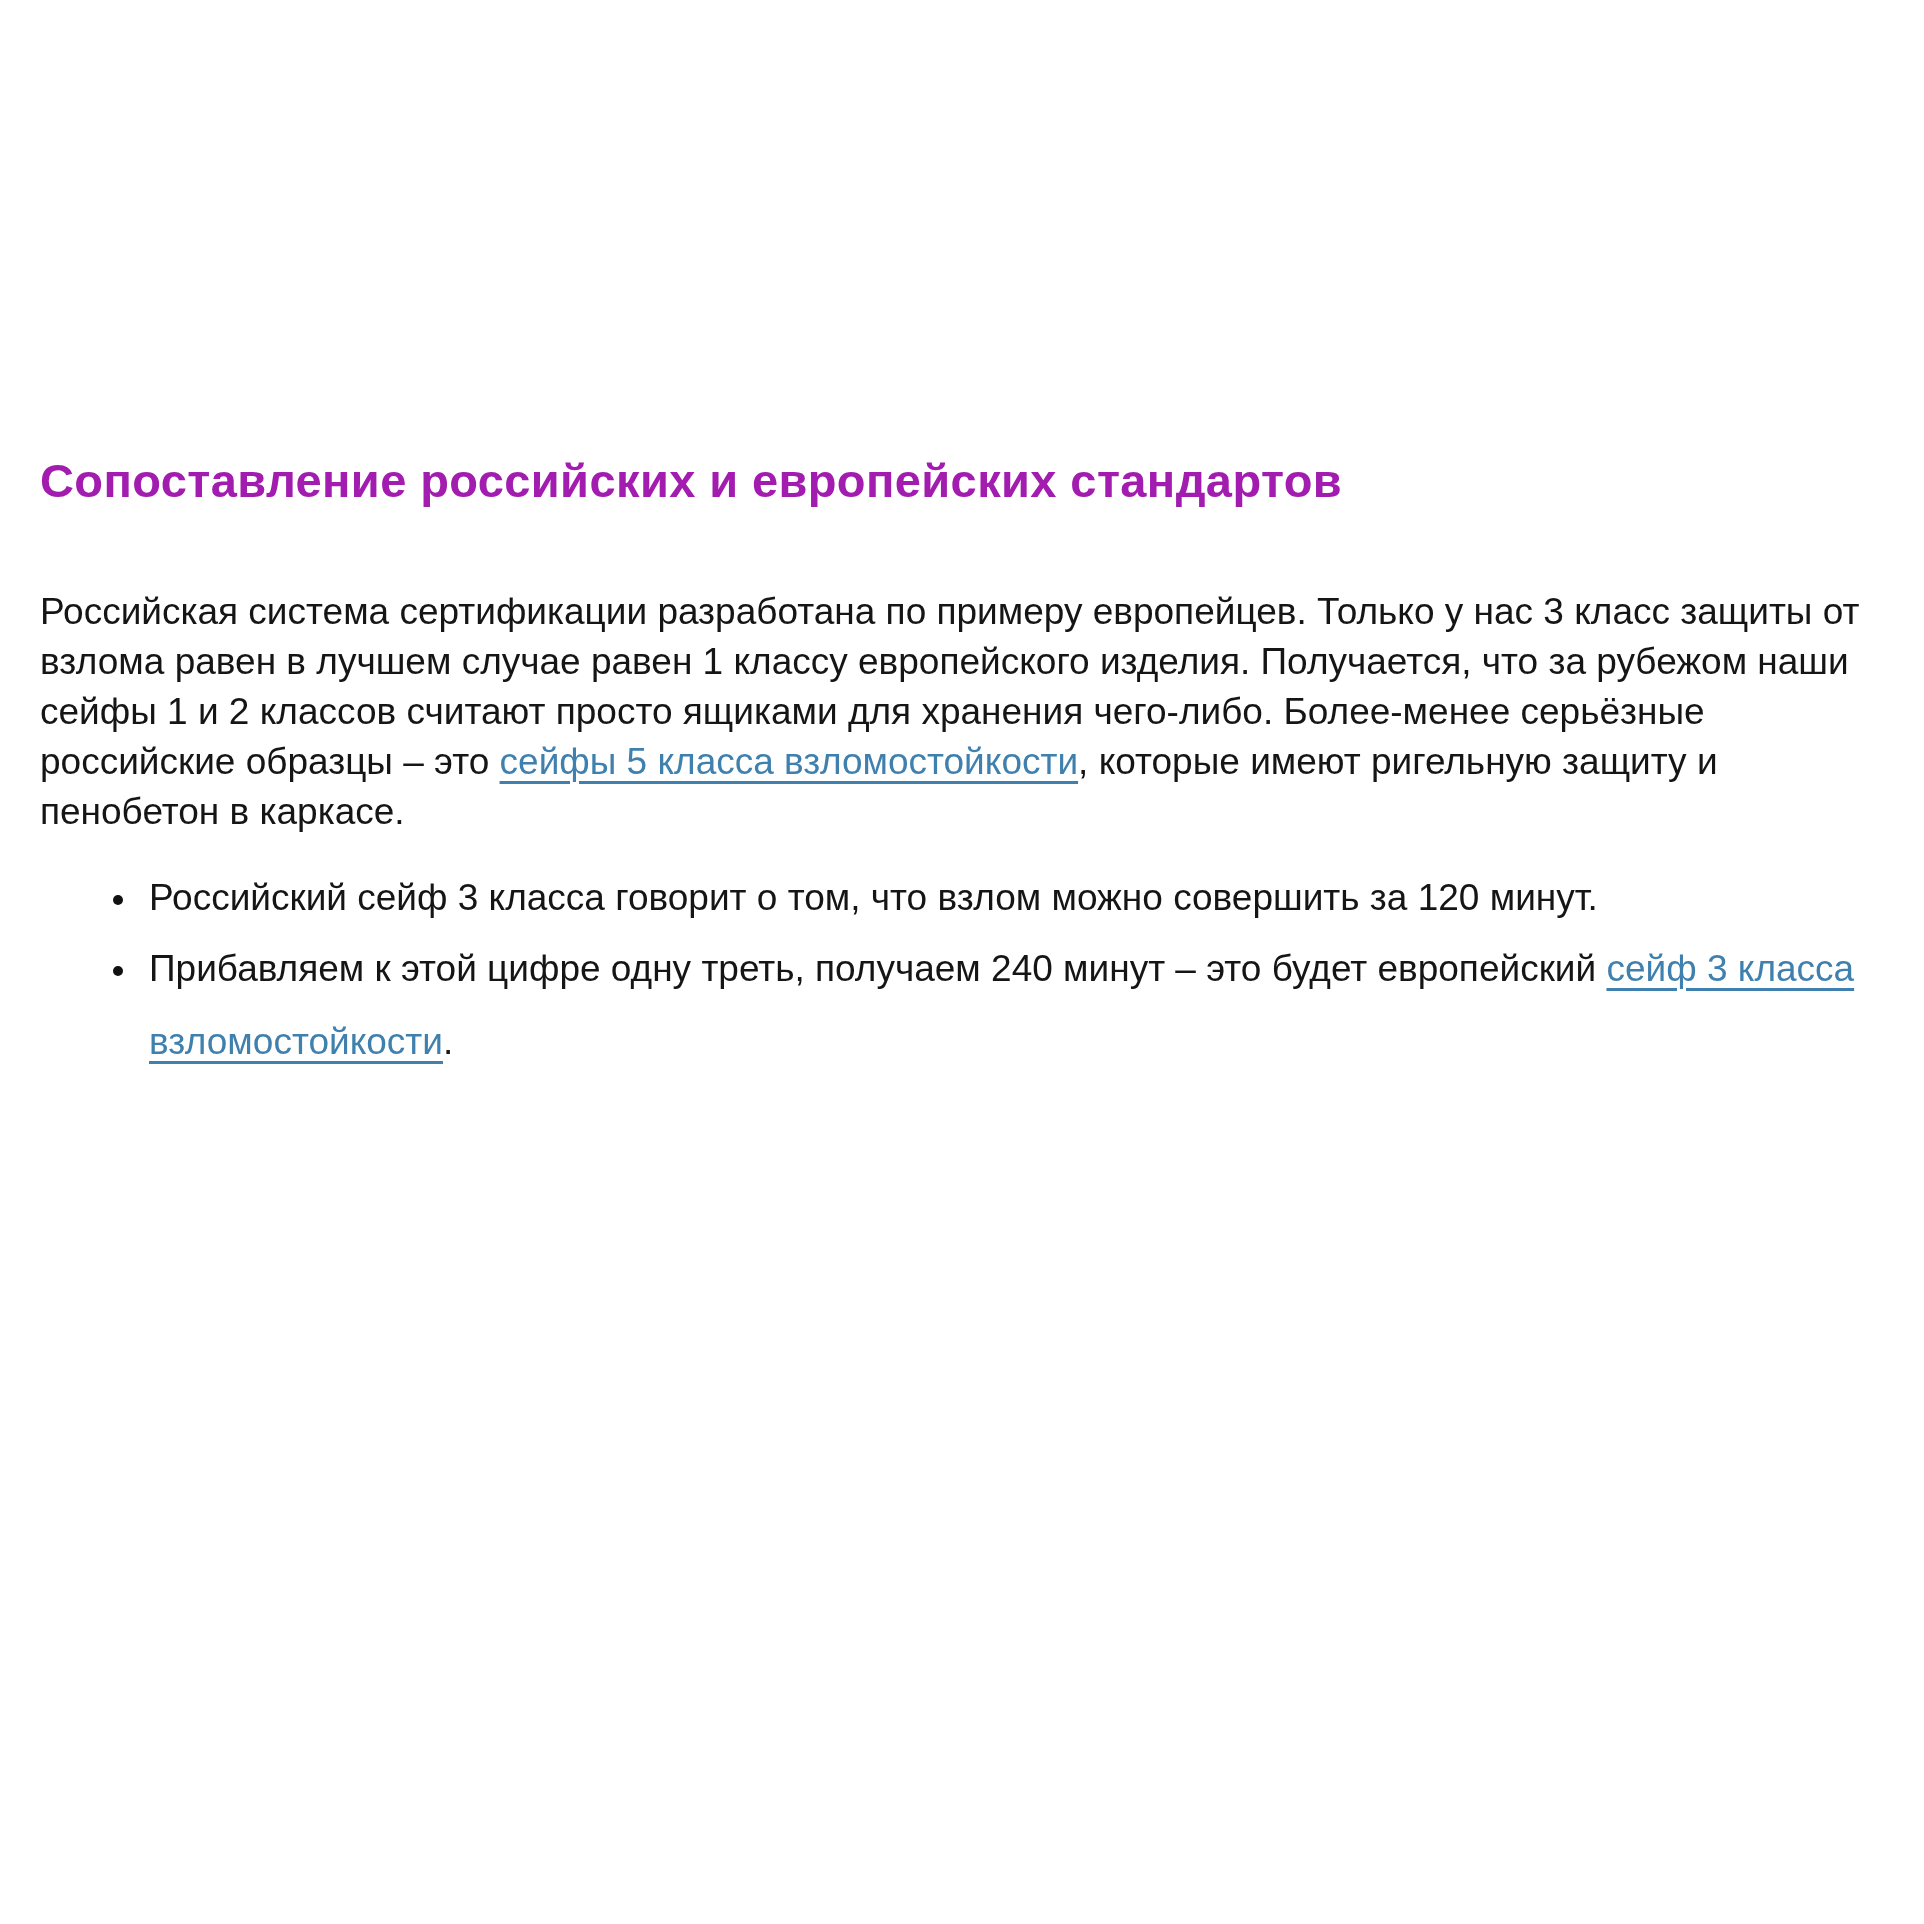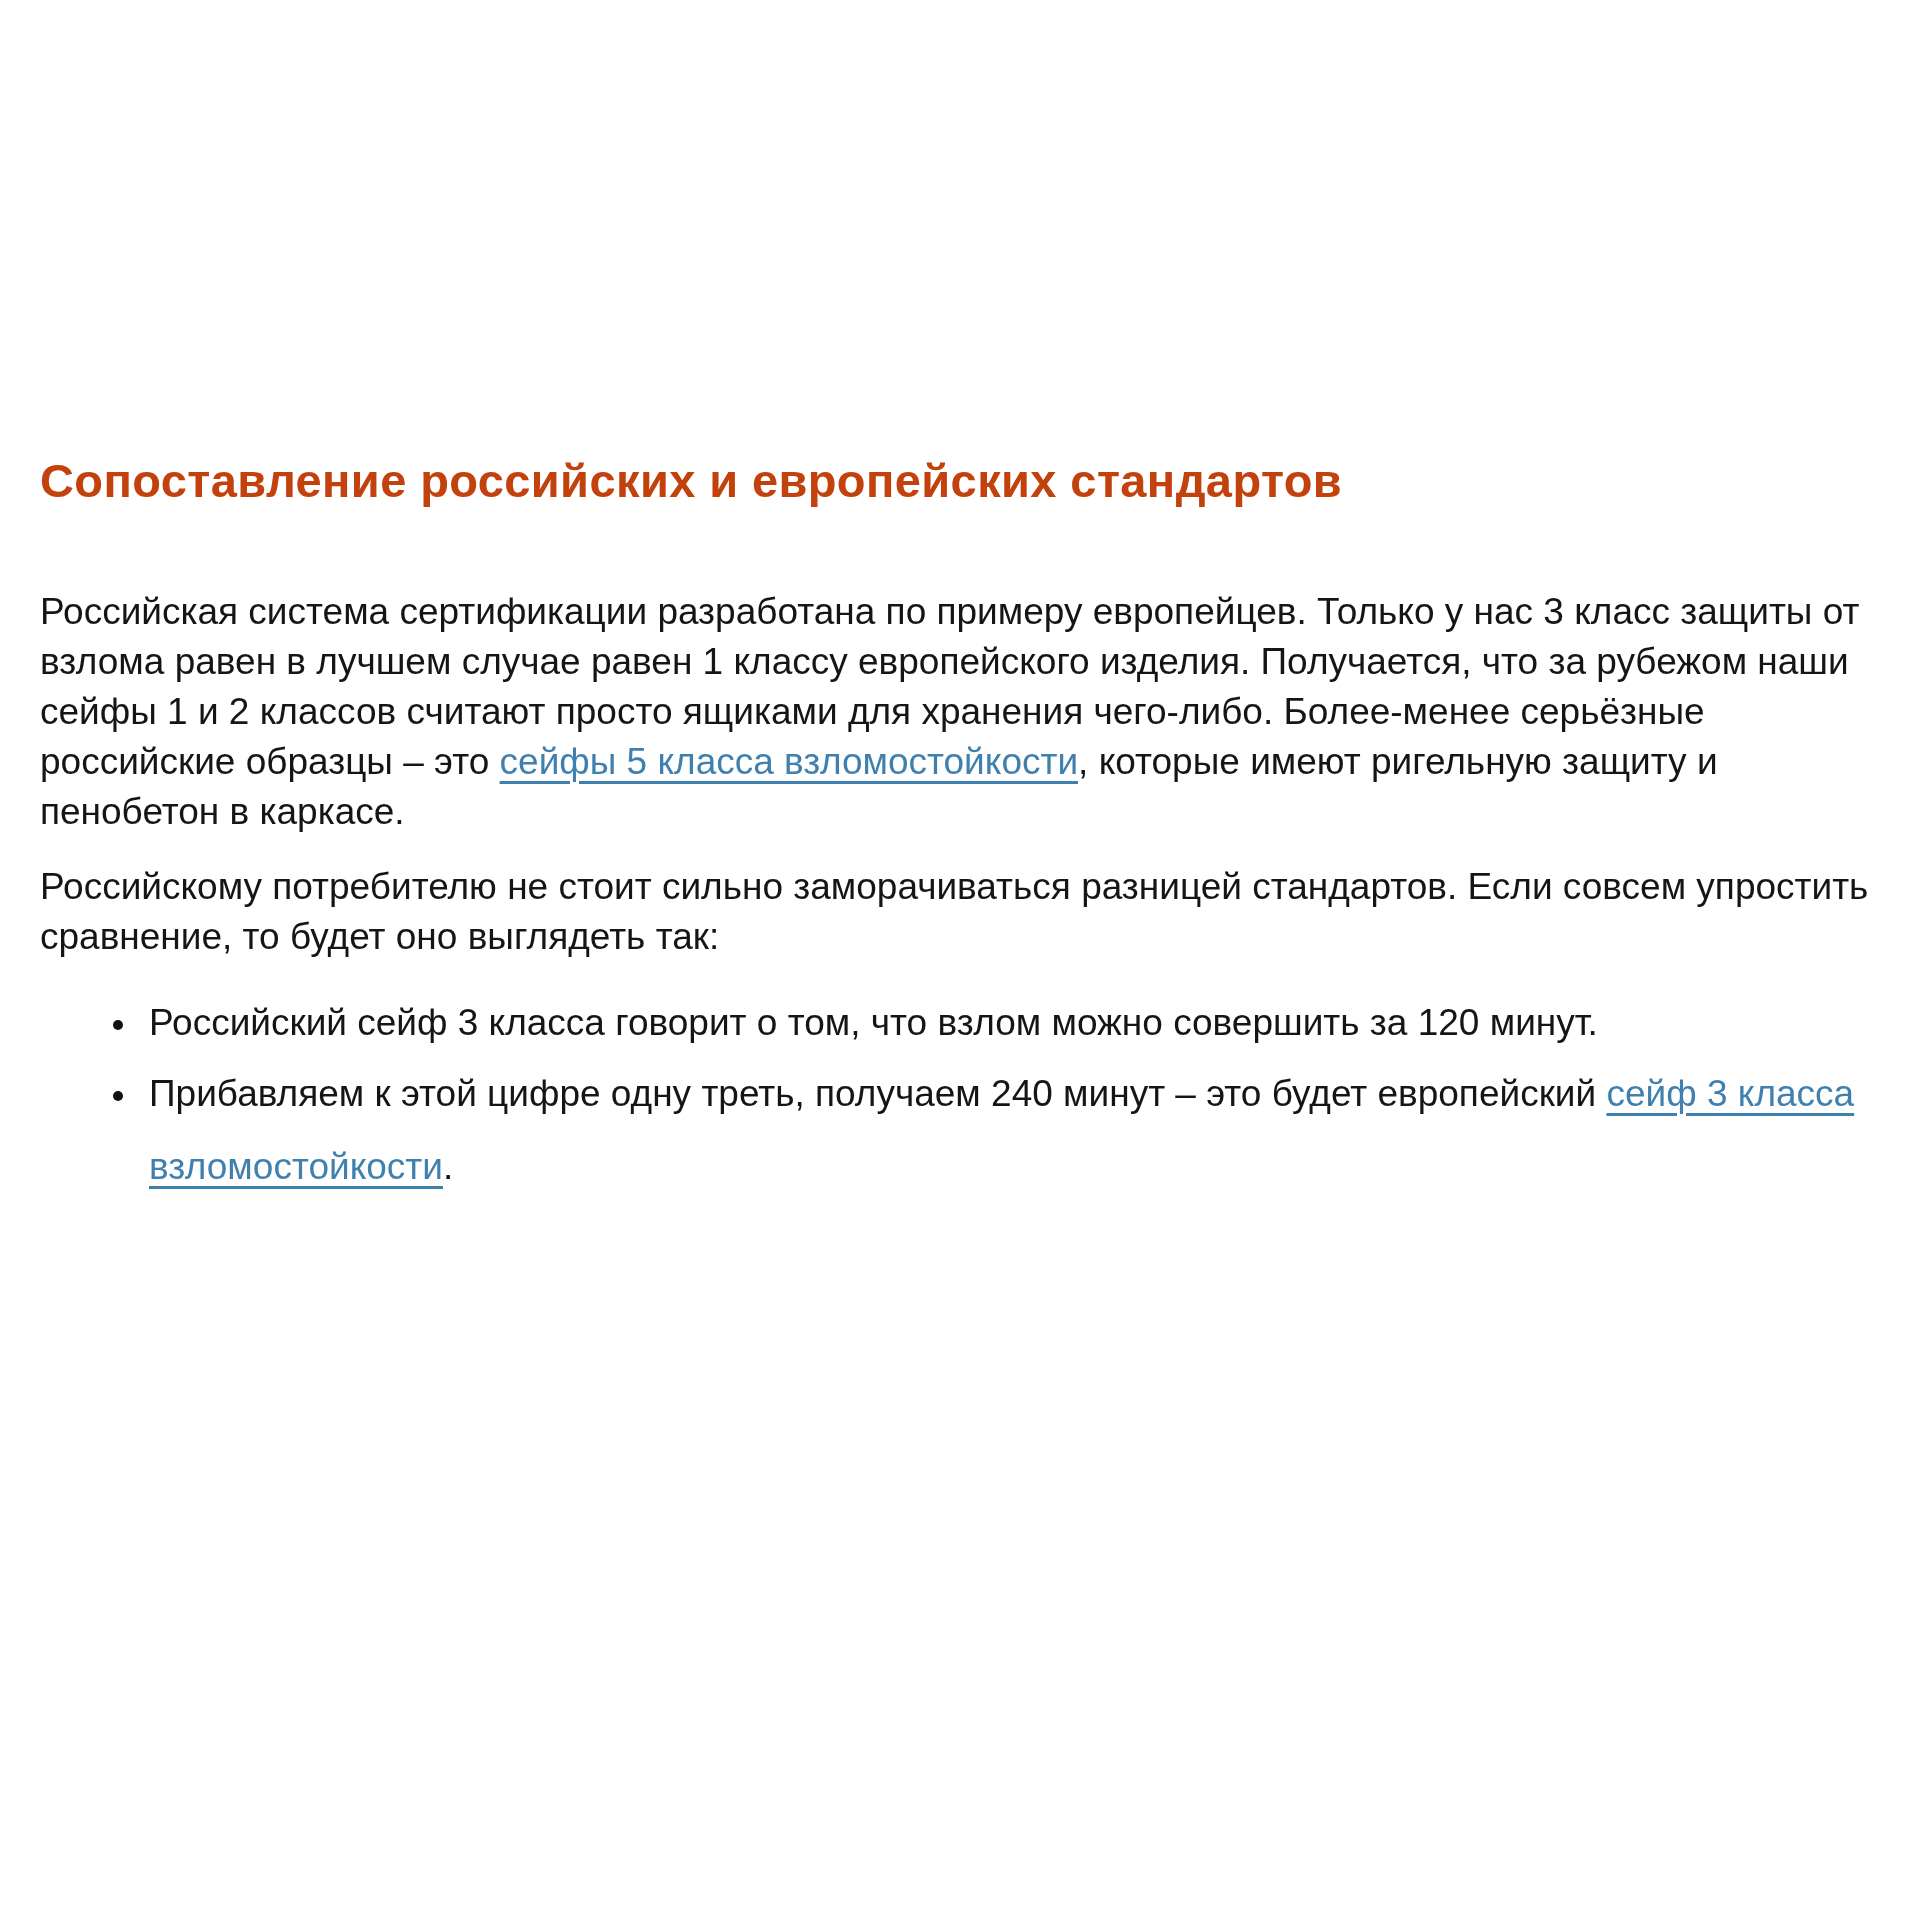--- a/index.html
+++ b/index.html
@@ -19,21 +19,21 @@
     width: 1925px;
     padding: 450px 40px 0 40px;
     color: #151515;
   }
   h1.title {
     margin: 0;
     font-size: 47px;
     line-height: 62px;
     font-weight: 700;
     letter-spacing: 0.4px;
-    color: #c2410c;
+    color: #a21caf;
   }
   .para {
     margin: 0;
     max-width: 1845px;
     font-size: 37px;
     line-height: 50px;
     font-weight: 400;
   }
   .para.p1 { margin-top: 75px; }
   .para.p2 { margin-top: 25px; }
@@ -66,21 +66,20 @@
   }
 </style>
 </head>
 <body>
 
 <main class="page">
   <h1 class="title">Сопоставление российских и европейских стандартов</h1>
 
   <p class="para p1"><span>Российская система сертификации разработана по примеру европейцев. Только у нас 3 класс защиты от взлома равен в лучшем случае равен 1 классу европейского изделия. Получается, что за рубежом наши сейфы 1 и 2 классов считают просто ящиками для хранения чего-либо. Более-менее серьёзные российские образцы – это </span><a class="inline-link" href="#">сейфы 5 класса взломостойкости</a><span>, которые имеют ригельную защиту и пенобетон в каркасе.</span></p>
 
-  <p class="para p2"><span>Российскому потребителю не стоит сильно заморачиваться разницей стандартов. Если совсем упростить сравнение, то будет оно выглядеть так:</span></p>
 
   <ul class="bullets" id="bullet-list">
       <li><span>Российский сейф 3 класса говорит о том, что взлом можно совершить за 120 минут.</span></li>
       <li><span>Прибавляем к этой цифре одну треть, получаем 240 минут – это будет европейский </span><a class="inline-link" href="#">сейф 3 класса взломостойкости</a><span>.</span></li>
     </ul>
 
 </main>
 
 
 </body></html>

